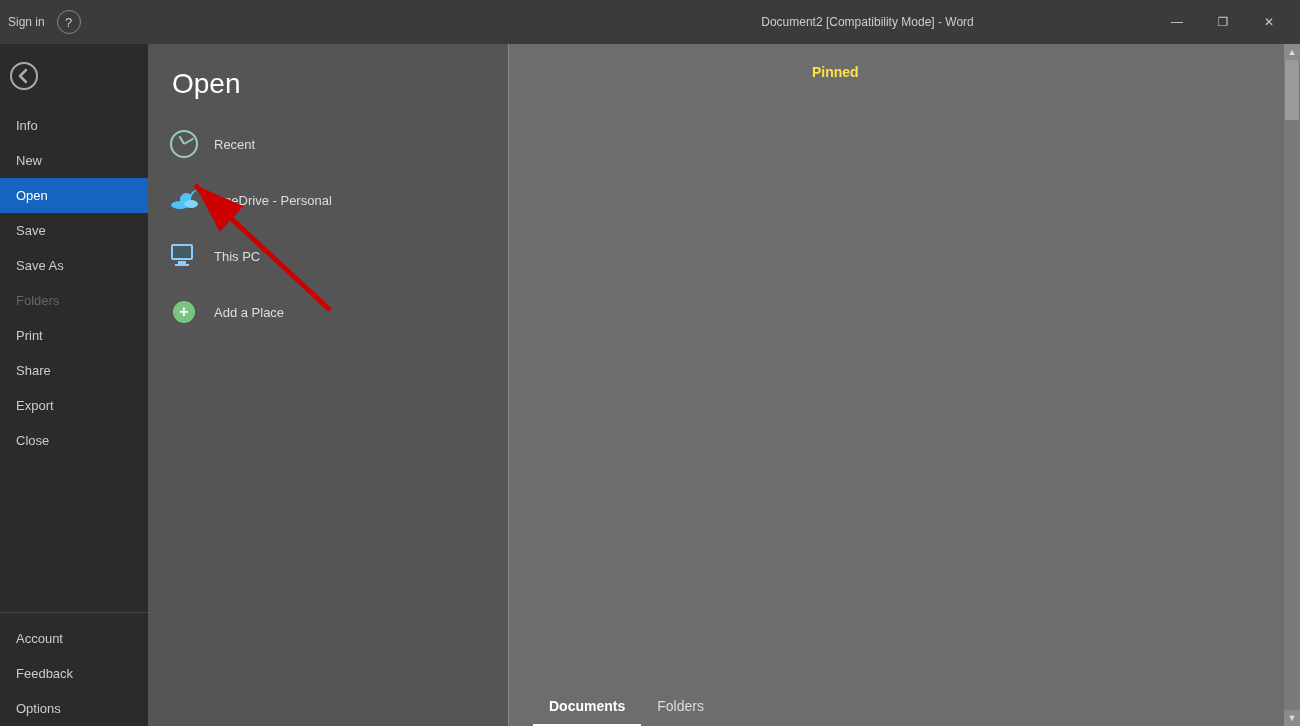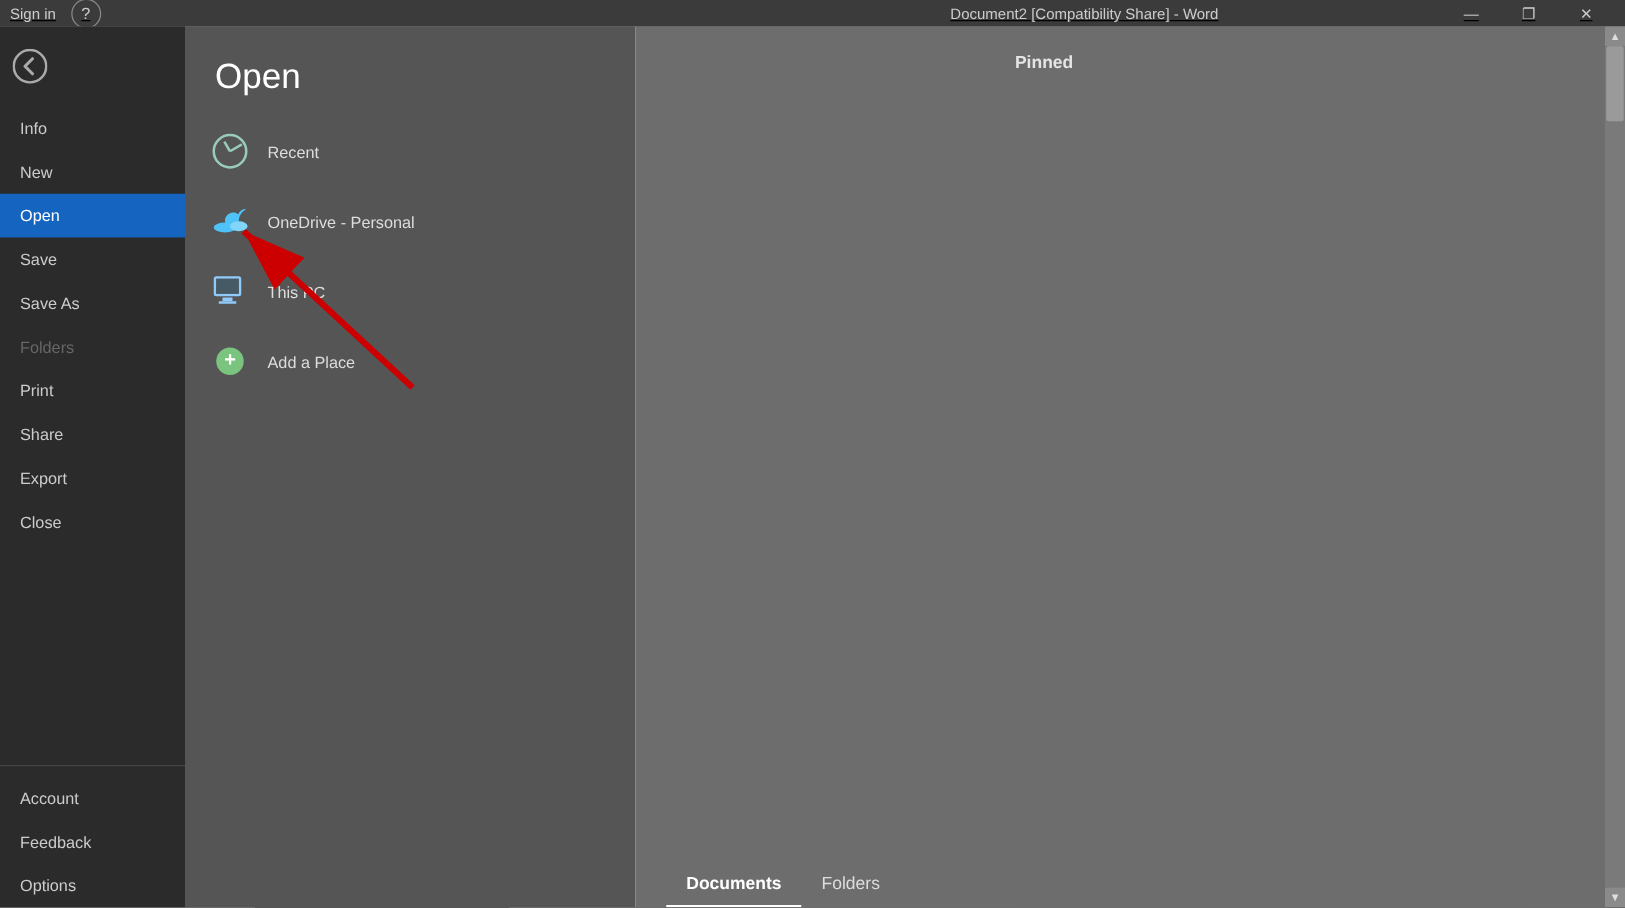--- a/index.html
+++ b/index.html
@@ -8,28 +8,27 @@
       height: 726px;
       font-family: 'Segoe UI', Arial, sans-serif;
       background: #6d6d6d;
       overflow: hidden;
       display: flex;
       flex-direction: column;
     }
 
     
     .title-bar {
-      height: 21px;
+      height: 44px;
       background: #3b3b3b;
       display: flex;
       align-items: center;
       justify-content: space-between;
       padding: 0 8px;
       flex-shrink: 0;
-      text-decoration: underline;
     }
     .title-bar-title {
       color: #ccc;
       font-size: 12px;
       flex: 1;
       text-align: center;
     }
     .title-bar-controls {
       display: flex;
       gap: 0;
@@ -267,21 +266,21 @@
       padding: 20px 24px;
       flex: 1;
       overflow: hidden;
       display: flex;
       flex-direction: column;
       position: relative;
     }
     .pinned-header {
       font-size: 14px;
       font-weight: 600;
-      color: #e5e5e5;
+      color: #fde047;
       margin-bottom: 6px;
     }
     .pinned-description {
       font-size: 13px;
       color: #ccc;
       line-height: 1.5;
     }
 
     
     .scrollbar-container {
@@ -332,21 +331,21 @@
     }
   </style>
 </head>
 <body>
 
 <div class="title-bar">
   <div class="title-bar-left">
     <button class="sign-in-btn">Sign in</button>
     <div class="help-btn">?</div>
   </div>
-  <div class="title-bar-title">Document2 [Compatibility Share]  -  Word</div>
+  <div class="title-bar-title">Document2 [Compatibility Mode]  -  Word</div>
   <div class="title-bar-controls">
     <button class="title-bar-btn">—</button>
     <button class="title-bar-btn">❐</button>
     <button class="title-bar-btn close">✕</button>
   </div>
 </div>
 
 <div class="main-layout">
 
   <div class="sidebar">

